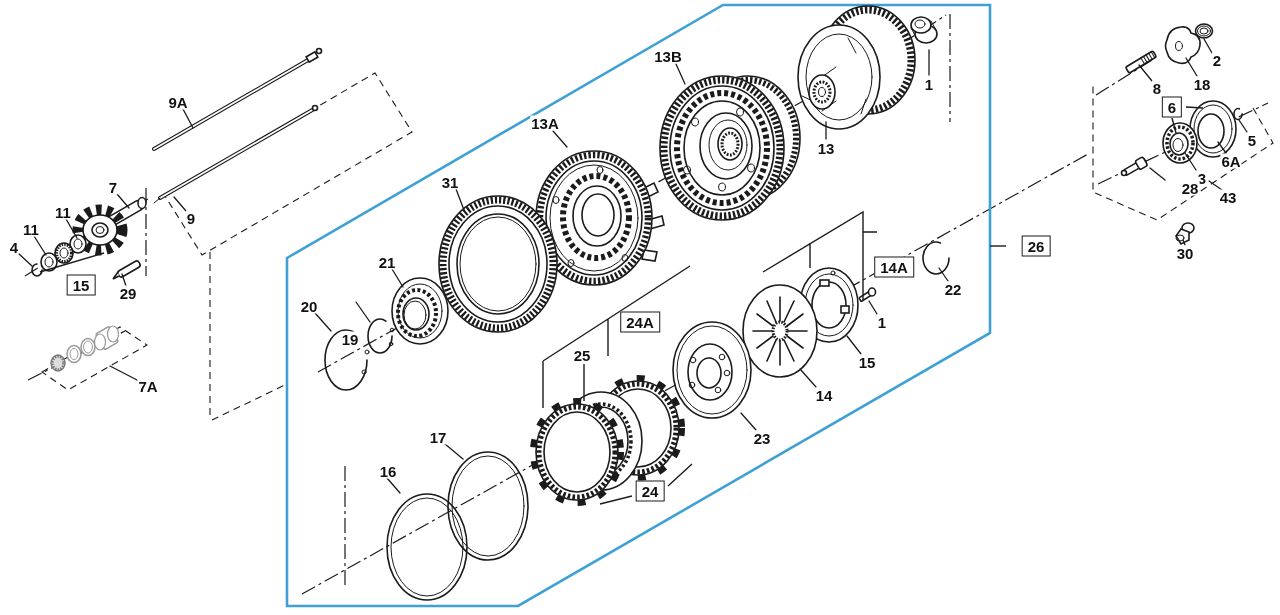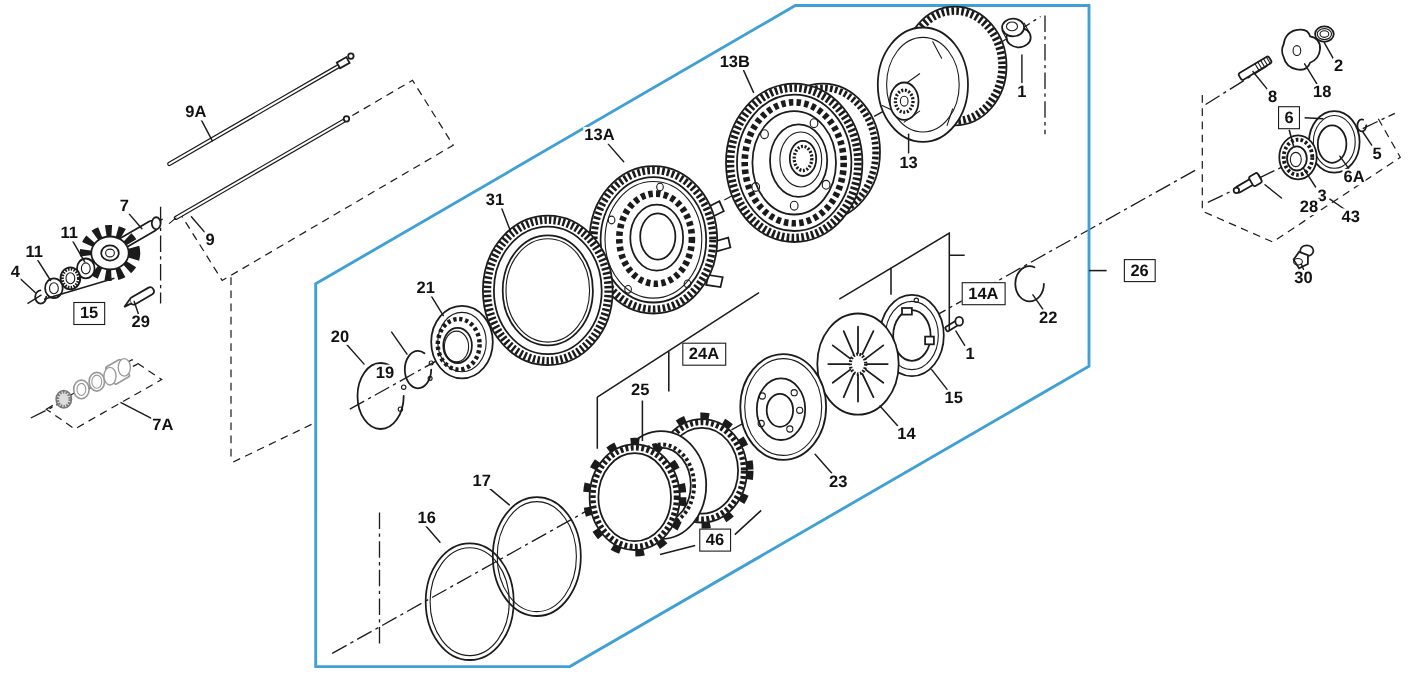--- a/index.html
+++ b/index.html
@@ -358,17 +358,17 @@
       <div class="label" style="left: 1185px; top: 253px;">30</div>
       <div class="label boxed" style="left: 1036px; top: 246px;">26</div>
       <div class="label boxed" style="left: 894px; top: 227px; margin-top: 40px;">14A</div>
       <div class="label" style="left: 953px; top: 289px;">22</div>
       <div class="label" style="left: 882px; top: 322px;">1</div>
       <div class="label" style="left: 867px; top: 362px; text-align: center;">15</div>
       <div class="label" style="left: 824px; top: 395px;">14</div>
       <div class="label" style="left: 762px; top: 438px;">23</div>
       <div class="label boxed" style="left: 640px; top: 322px;">24A</div>
       <div class="label" style="left: 582px; top: 355px;">25</div>
-      <div class="label boxed" style="left: 650px; top: 491px;">46</div>
+      <div class="label boxed" style="left: 650px; top: 491px;">24</div>
       <div class="label" style="left: 438px; top: 437px;">17</div>
       <div class="label" style="left: 368px; top: 471px; margin-left: 20px;">16</div>
     </div>
 </div>
 
 </body></html>

